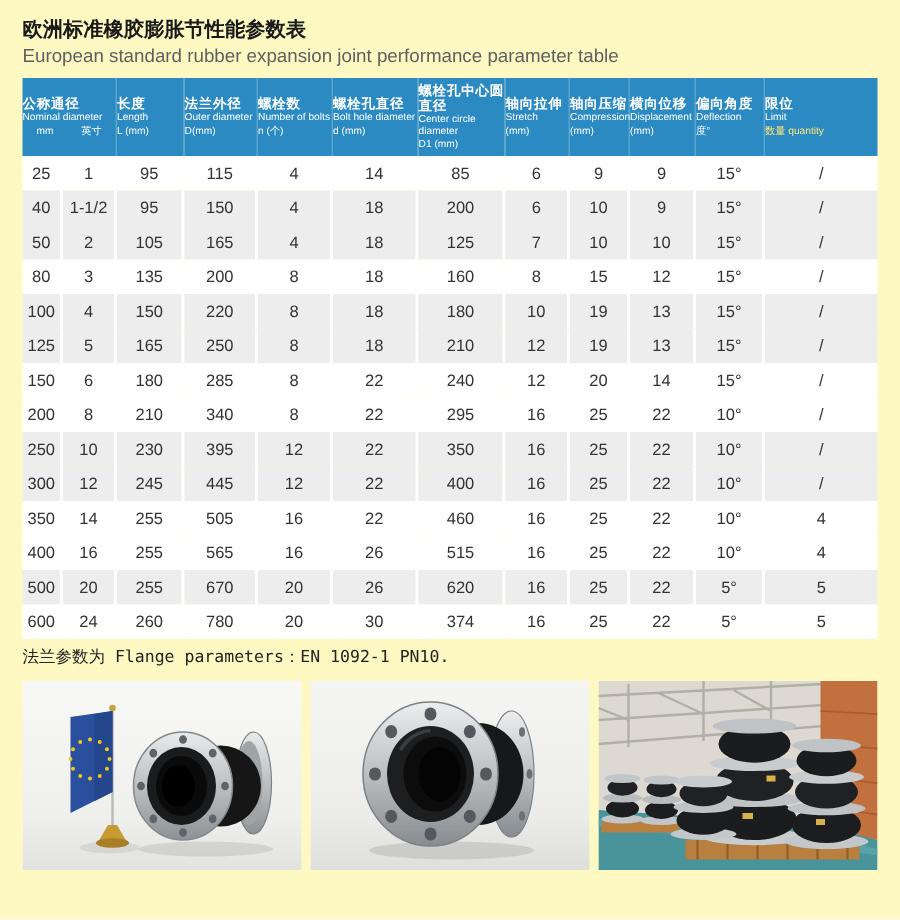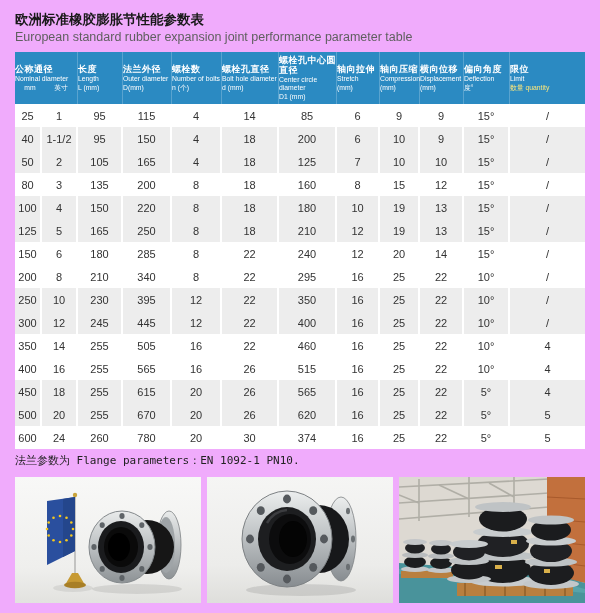--- a/index.html
+++ b/index.html
@@ -1,17 +1,17 @@
 <!DOCTYPE html>
 <html><head>
 <meta charset="utf-8">
 <style>
   html,body{margin:0;padding:0;background:#ffffff;}
   .page{
-    position:relative;width:600px;height:613px;background:#f0abfc;
+    position:relative;width:600px;height:613px;background:#fef9c3;
     font-family:"Liberation Sans","DejaVu Sans",sans-serif;overflow:hidden;
   }
   .titles{margin:12px 15px 8px 15px;}
   .title-zh{font-size:13.5px;font-weight:700;color:#191919;margin:0 0 3px 0;line-height:15px;}
   .title-en{font-size:12.5px;color:#5f5f5f;line-height:14px;}
 
   table.param{border-collapse:separate;border-spacing:0;table-layout:fixed;width:570px;margin:0 15px;}
   thead th{
     background:#2b8ac2;color:#ffffff;vertical-align:middle;text-align:left;
     padding:3px 0;height:34px;border-right:1px solid rgba(255,255,255,.22);
@@ -290,34 +290,20 @@
           <td>16</td>
           <td>26</td>
           <td>515</td>
           <td>16</td>
           <td>25</td>
           <td>22</td>
           <td>10°</td>
           <td>4</td>
         </tr>
         <tr class="stripe">
-          <td>450</td>
-          <td>18</td>
-          <td>255</td>
-          <td>615</td>
-          <td>20</td>
-          <td>26</td>
-          <td>565</td>
-          <td>16</td>
-          <td>25</td>
-          <td>22</td>
-          <td>5°</td>
-          <td>4</td>
-        </tr>
-        <tr class="stripe">
           <td>500</td>
           <td>20</td>
           <td>255</td>
           <td>670</td>
           <td>20</td>
           <td>26</td>
           <td>620</td>
           <td>16</td>
           <td>25</td>
           <td>22</td>

